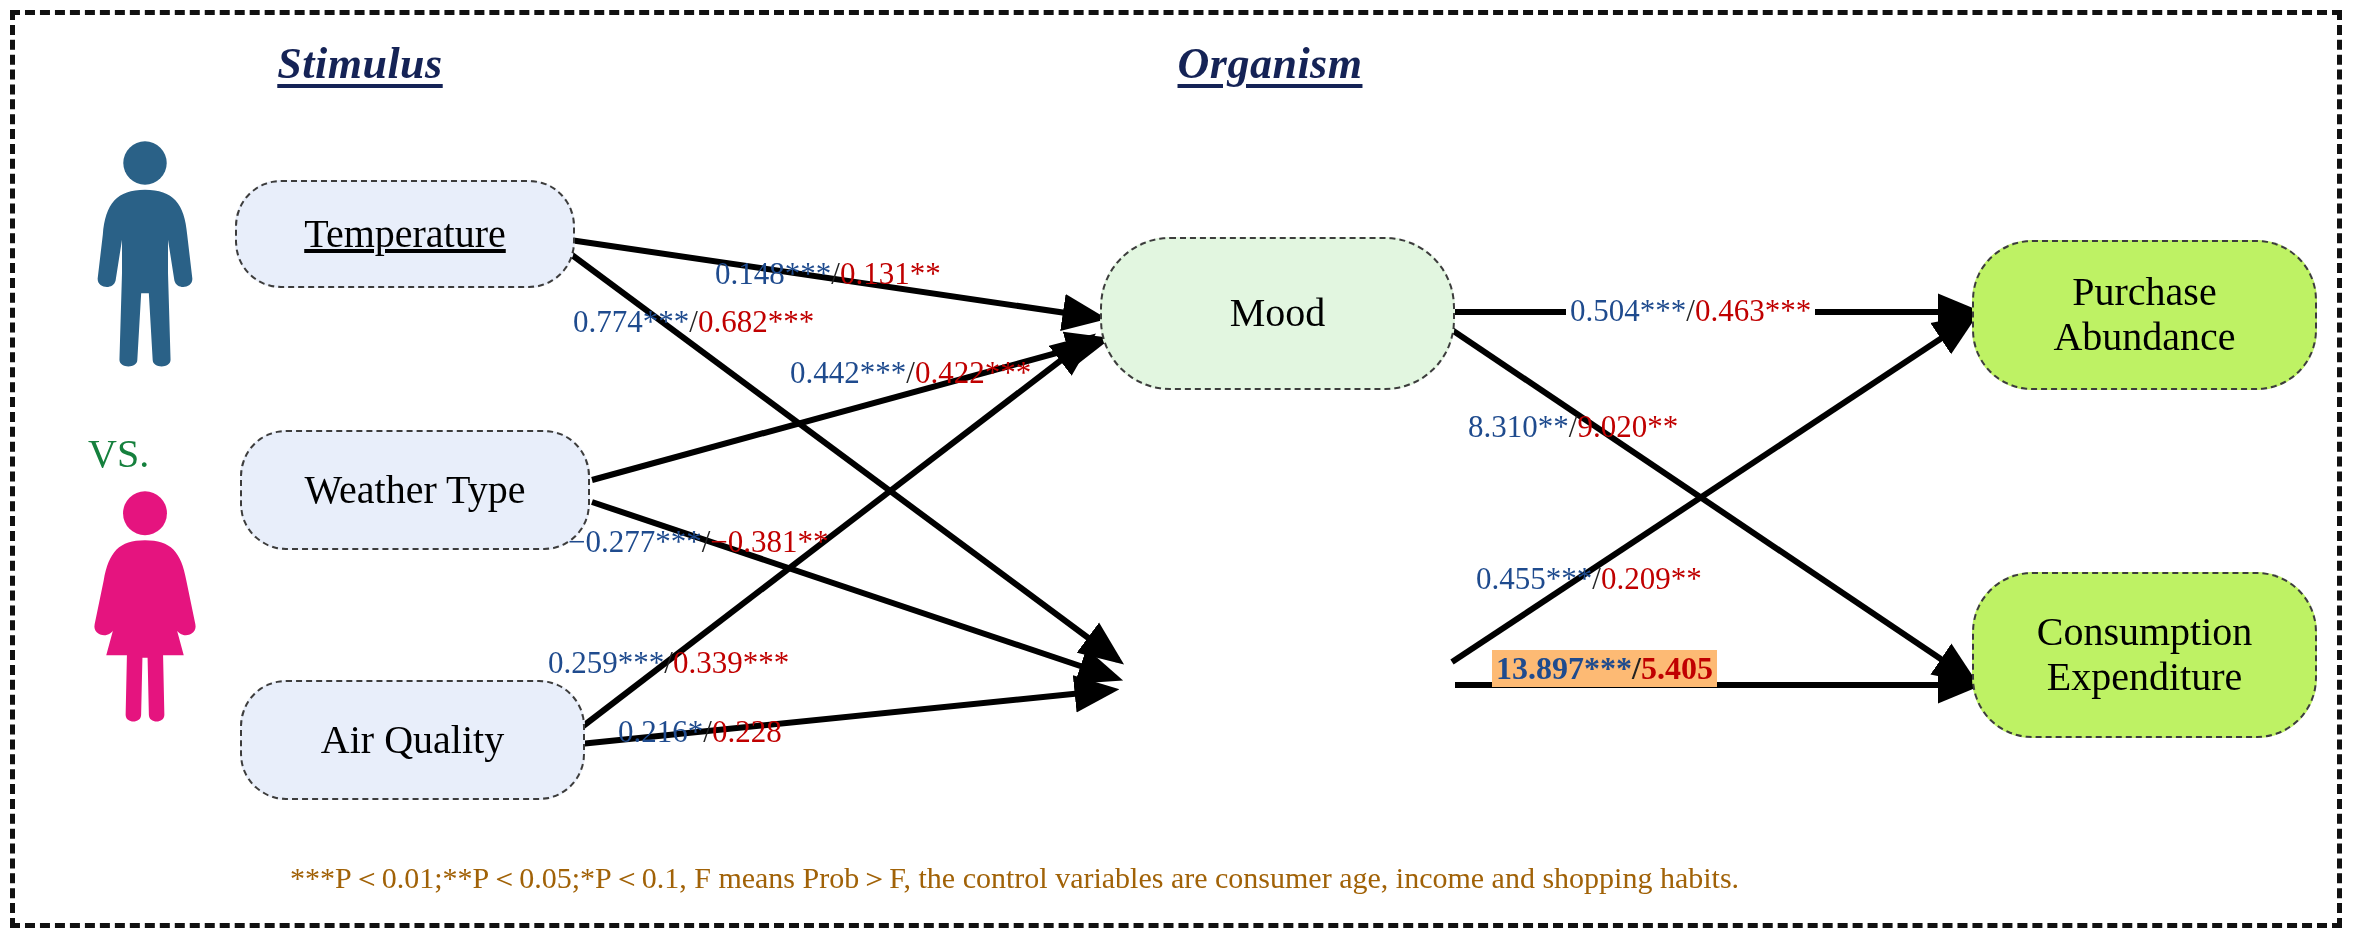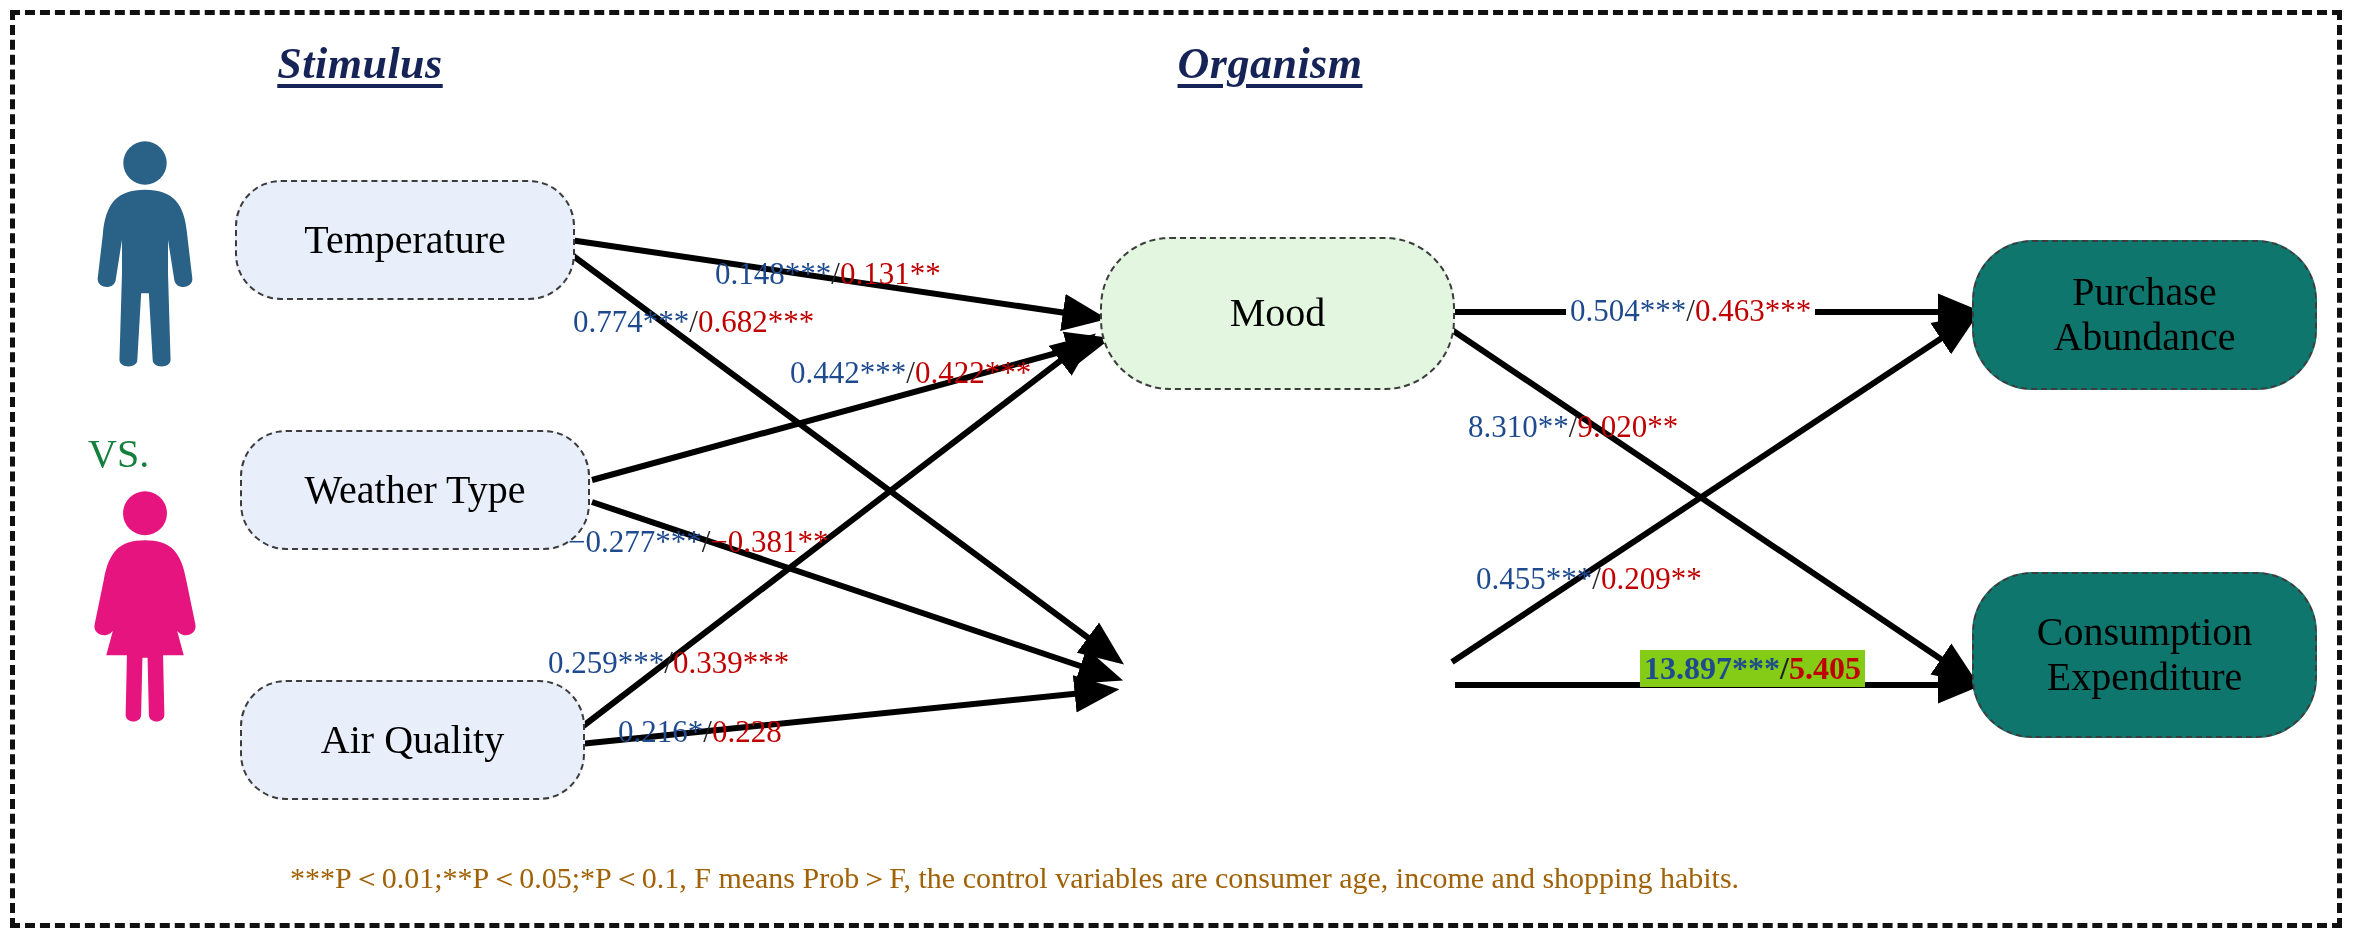--- a/index.html
+++ b/index.html
@@ -18,21 +18,21 @@
     white-space:nowrap;text-align:center;
   }
 
   .node{
     position:absolute;box-sizing:border-box;border:2px dashed #3c3c3c;
     display:flex;align-items:center;justify-content:center;text-align:center;
     font-family:"Liberation Serif", serif;font-size:40px;color:#000;line-height:1.12;
   }
   .node.stim{background:#e8eefa;border-radius:46px;}
   .node.org{background:#e2f6e0;border-radius:70px;}
-  .node.resp{background:#0f766e;border-radius:60px;}
+  .node.resp{background:#bef264;border-radius:60px;}
 
   .coef{
     position:absolute;white-space:nowrap;font-family:"Liberation Serif", serif;
     font-size:31px;letter-spacing:0px;
   }
   .coef .b{color:#1f4b8e;}
   .coef .r{color:#c00000;}
   .coef .sl{color:#222;}
   .coef.bold{font-weight:bold;font-size:32px;}
 
@@ -99,21 +99,21 @@
       <path d="M1455 312 L1975 312"></path>
 
       <path d="M1452 330 L1972 680"></path>
 
       <path d="M1452 662 L1972 318"></path>
 
       <path d="M1455 685 L1975 685"></path>
     </g>
   </svg>
 
-  <div class="node stim" style="left:235px;top:180px;width:340px;height:120px;">
+  <div class="node stim" style="left:235px;top:180px;width:340px;height:108px;text-decoration:underline;">
     <span>Temperature</span>
   </div>
 
   <div class="node stim" style="left:240px;top:680px;width:345px;height:120px;">
     <span>Air Quality</span>
   </div>
 
   <div class="node stim" style="left:240px;top:430px;width:350px;height:120px;">
     <span>Weather Type</span>
   </div>
@@ -160,19 +160,19 @@
   </div>
 
   <div class="coef" style="left:1468px;top:409px;">
     <span class="b">8.310**</span><span class="sl">/</span><span class="r">9.020**</span>
   </div>
 
   <div class="coef" style="left:1476px;top:561px;">
     <span class="b">0.455***</span><span class="sl">/</span><span class="r">0.209**</span>
   </div>
 
-  <div class="coef bold" style="left:1640px;top:650px;background:#84cc16;padding:0 4px;">
+  <div class="coef bold" style="left:1492px;top:650px;background:#fdba74;padding:0 4px;">
     <span class="b">13.897***</span><span class="sl">/</span><span class="r">5.405</span>
   </div>
 
   <div class="footnote" style="left:290px;top:858px;">***P＜0.01;**P＜0.05;*P＜0.1, F means Prob＞F, the control variables are consumer age, income and shopping habits.</div>
 
 </div>
 
 </body></html>

